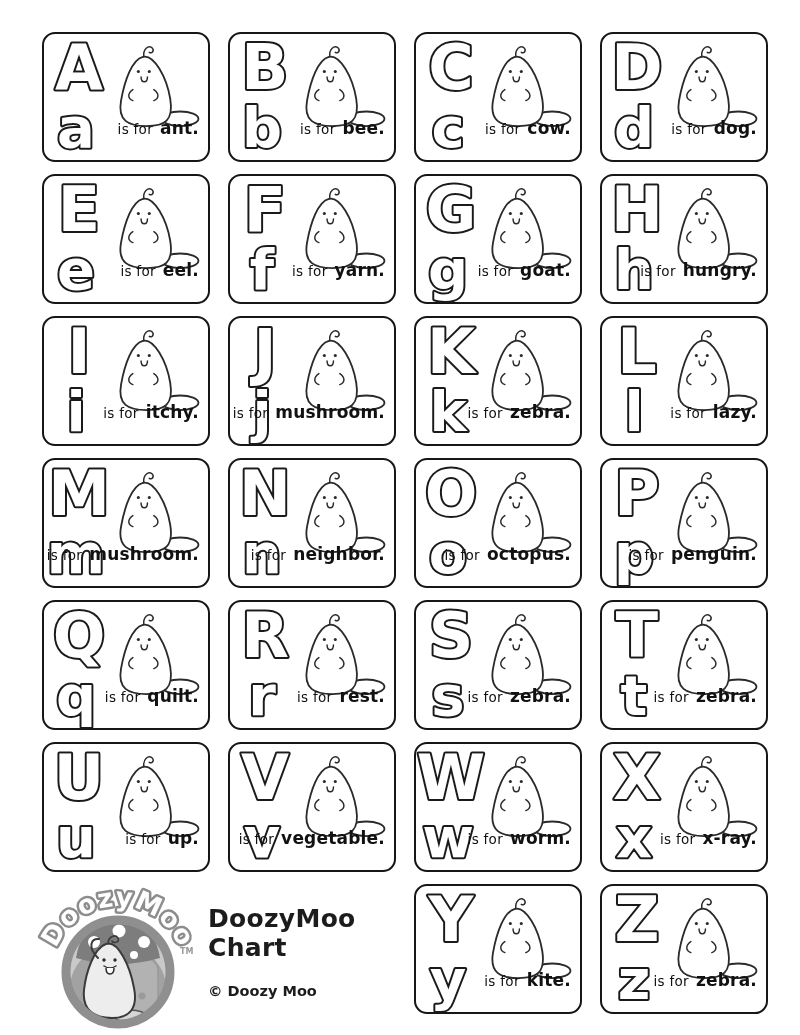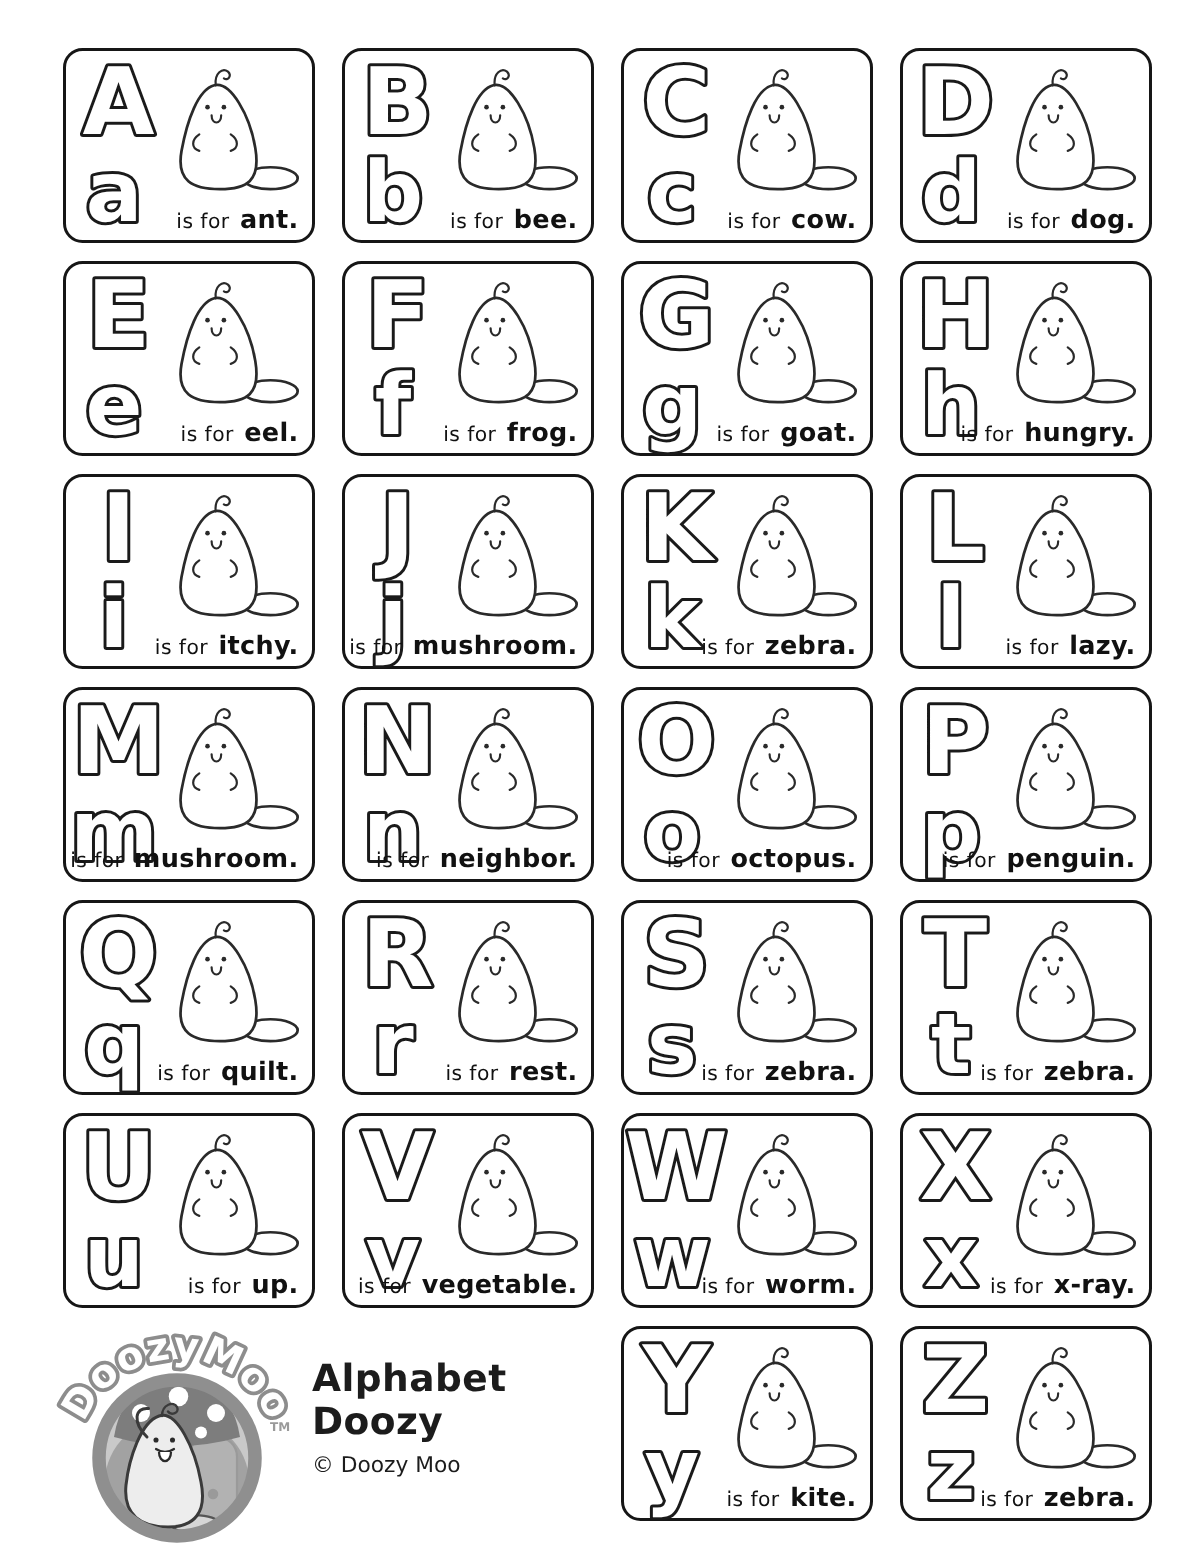--- a/index.html
+++ b/index.html
@@ -10,31 +10,31 @@
   svg{overflow:visible;}
   .letters{position:absolute;left:5px;top:3px;}
   .letters text{font-family:"DejaVu Sans",sans-serif;font-weight:bold;fill:#ffffff;stroke:#1a1a1a;stroke-width:4;paint-order:stroke;stroke-linejoin:round;text-anchor:middle;}
   .letters .up{font-size:62px;}
   .letters .lo{font-size:56px;}
   .illu{position:absolute;right:5px;top:8px;}
   .illu .ln{fill:#ffffff;stroke:#2a2a2a;stroke-width:2;stroke-linejoin:round;stroke-linecap:round;}
   .illu .thin{fill:#ffffff;stroke:#2a2a2a;stroke-width:1.6;stroke-linecap:round;}
   .illu .open{fill:none;}
   .illu .dot{fill:#2a2a2a;stroke:none;}
-  .caption{position:absolute;right:9px;bottom:3px;white-space:nowrap;color:#111;}
+  .caption{position:absolute;right:9px;bottom:22px;white-space:nowrap;color:#111;}
   .caption .isfor{font-size:13.5px;letter-spacing:.3px;margin-right:7px;}
   .caption .word{font-size:17px;font-weight:bold;letter-spacing:.2px;}
   .footer{grid-column:span 2;display:flex;align-items:flex-start;}
   .logo{flex:0 0 auto;}
   .logo-arc-text{font-family:"DejaVu Sans",sans-serif;font-weight:bold;font-size:26px;fill:#ffffff;stroke:#8d8d8d;stroke-width:5;paint-order:stroke;stroke-linejoin:round;letter-spacing:1px;}
   .tm-text{font-size:8px;font-weight:bold;fill:#9a9a9a;}
   .footer-text{margin-left:14px;padding-top:20px;color:#1c1c1c;}
   .title{font-size:25px;font-weight:bold;letter-spacing:.3px;}
   .site{font-size:19px;font-weight:bold;margin-top:9px;}
-  .copy{font-size:14.5px;margin-top:7px;}
+  .copy{font-size:14.5px;margin-top:21px;font-weight:bold;}
 </style>
 </head>
 <body>
 
 <div class="sheet">
   <div class="grid">
 
     <div class="card">
     <svg class="letters" viewBox="0 0 58 122" width="58" height="122" aria-hidden="true">
       <text class="up" x="30" y="52">A</text>
@@ -139,21 +139,21 @@
       <ellipse class="ln" cx="87" cy="84" rx="20" ry="8"></ellipse>
       <path class="ln" d="M 46,16 C 34,19 26,42 22,64 C 18,86 30,92 50,92 C 70,92 80,86 76,62 C 72,38 58,13 46,16 Z"></path>
       <path class="thin open" d="M 47,16 C 46,7 52,3 56,6 C 59,9 56,13 53,11"></path>
       <circle class="dot" cx="41" cy="32" r="1.7"></circle>
       <circle class="dot" cx="53" cy="32" r="1.7"></circle>
       <path class="thin" d="M 44,38 C 44,45 51,45 51,38"></path>
       <path class="thin open" d="M 35,52 C 29,56 29,62 35,64"></path>
       <path class="thin open" d="M 58,52 C 64,56 64,62 58,64"></path>
     </svg>
     <div class="caption">
-      <span class="isfor">is for</span><span class="word">frog.</span>
+      <span class="isfor">is for</span><span class="word">yarn.</span>
     </div>
   </div>
       <div class="card">
     <svg class="letters" viewBox="0 0 58 122" width="58" height="122" aria-hidden="true">
       <text class="up" x="30" y="52">G</text>
       <text class="lo" x="27" y="110">g</text>
     </svg>
     <svg class="illu" viewBox="0 0 112 96" width="102" height="88" aria-hidden="true">
       <ellipse class="ln" cx="87" cy="84" rx="20" ry="8"></ellipse>
       <path class="ln" d="M 46,16 C 34,19 26,42 22,64 C 18,86 30,92 50,92 C 70,92 80,86 76,62 C 72,38 58,13 46,16 Z"></path>
@@ -517,21 +517,21 @@
           <circle cx="62" cy="76" r="1.7" fill="#2a2a2a"></circle>
           <circle cx="73" cy="76" r="1.7" fill="#2a2a2a"></circle>
           <path d="M 62,82 Q 68,86 74,82" fill="none" stroke="#2a2a2a" stroke-width="1.5" stroke-linecap="round"></path>
           <path d="M 64,84 C 64,92 72,92 72,84" fill="#fff" stroke="#2a2a2a" stroke-width="1.5"></path>
         </g>
         <circle cx="76" cy="88" r="52" fill="none" stroke="#8f8f8f" stroke-width="9"></circle>
         <text class="logo-arc-text" text-anchor="middle"><textPath href="#logoArc" startOffset="50%">DoozyMoo</textPath></text>
         <text class="tm-text" x="138" y="70">TM</text>
       </svg>
       <div class="footer-text">
-        <div class="title">Alphabet Doozy</div>
+        <div class="title">DoozyMoo Chart</div>
         <div class="copy"><span>©</span> <span>Doozy Moo</span></div>
       </div>
     </div>
 
   <div class="card">
     <svg class="letters" viewBox="0 0 58 122" width="58" height="122" aria-hidden="true">
       <text class="up" x="30" y="52">Y</text>
       <text class="lo" x="27" y="110">y</text>
     </svg>
     <svg class="illu" viewBox="0 0 112 96" width="102" height="88" aria-hidden="true">

